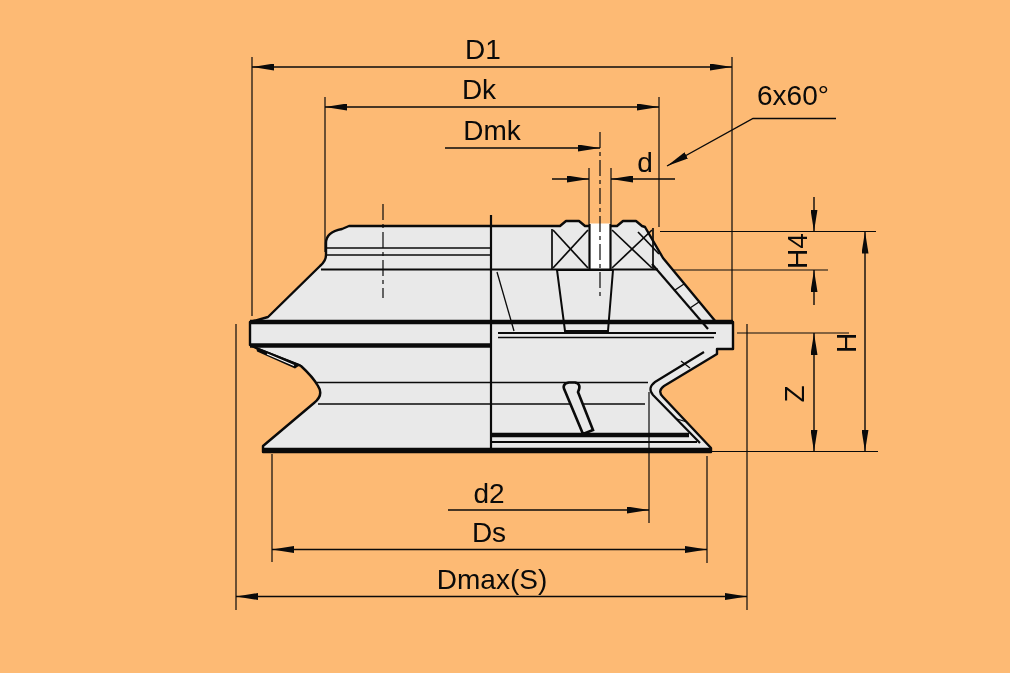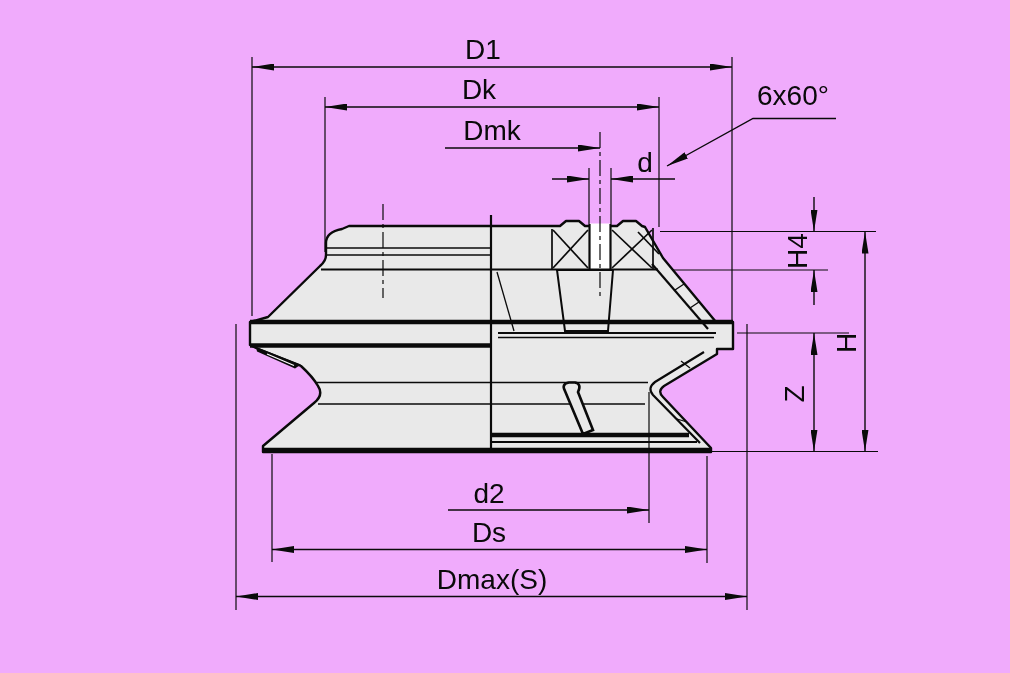--- a/index.html
+++ b/index.html
@@ -1,16 +1,16 @@
 <!DOCTYPE html>
 <html><head>
 <meta charset="utf-8">
 <style>
   html,body{margin:0;padding:0;background:#ffffff;}
-  .stage{position:relative;width:1010px;height:673px;background:#f0abfc;overflow:hidden;
+  .stage{position:relative;width:1010px;height:673px;background:#fdba74;overflow:hidden;
          font-family:"Liberation Sans", sans-serif;}
   svg{display:block;}
   text{font-family:"Liberation Sans", sans-serif;font-size:28px;fill:#0a0a0a;}
   .ext{stroke:#0a0a0a;stroke-width:1.2;fill:none;}
   .dim{stroke:#0a0a0a;stroke-width:1.4;fill:none;}
   .thin{stroke:#0a0a0a;stroke-width:1.3;fill:none;}
   .med{stroke:#0a0a0a;stroke-width:2.2;fill:none;}
   .thick{stroke:#0a0a0a;stroke-width:4.4;fill:none;}
   .hatch{stroke:#0a0a0a;stroke-width:1.7;fill:none;}
   .cl{stroke:#0a0a0a;stroke-width:1.2;fill:none;stroke-dasharray:16 4 4 4;}

